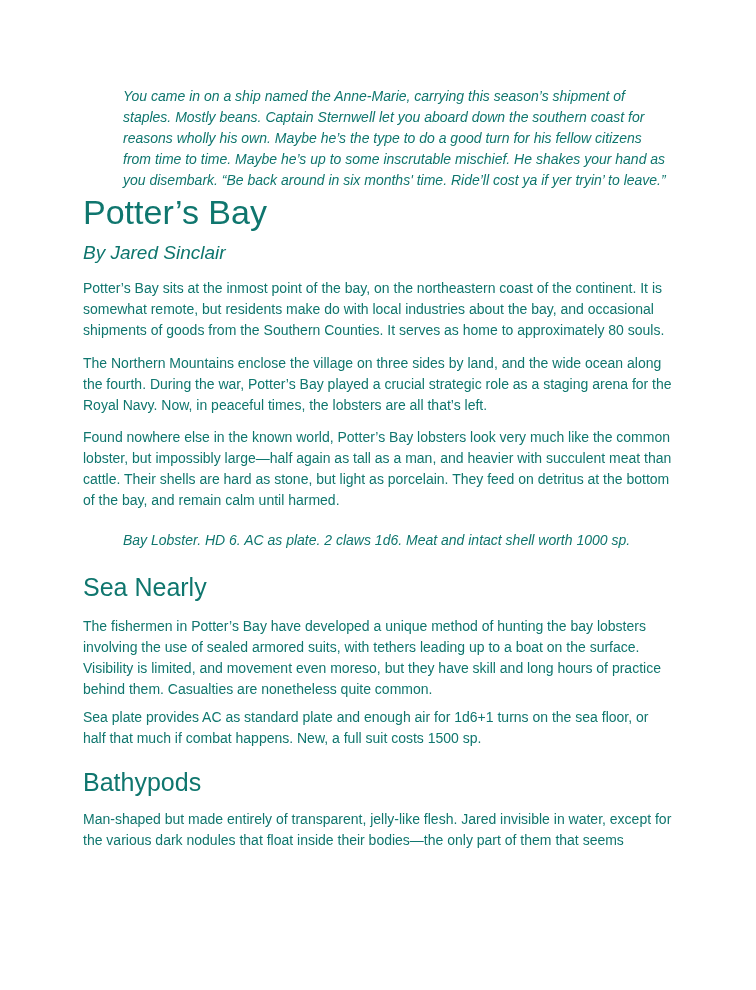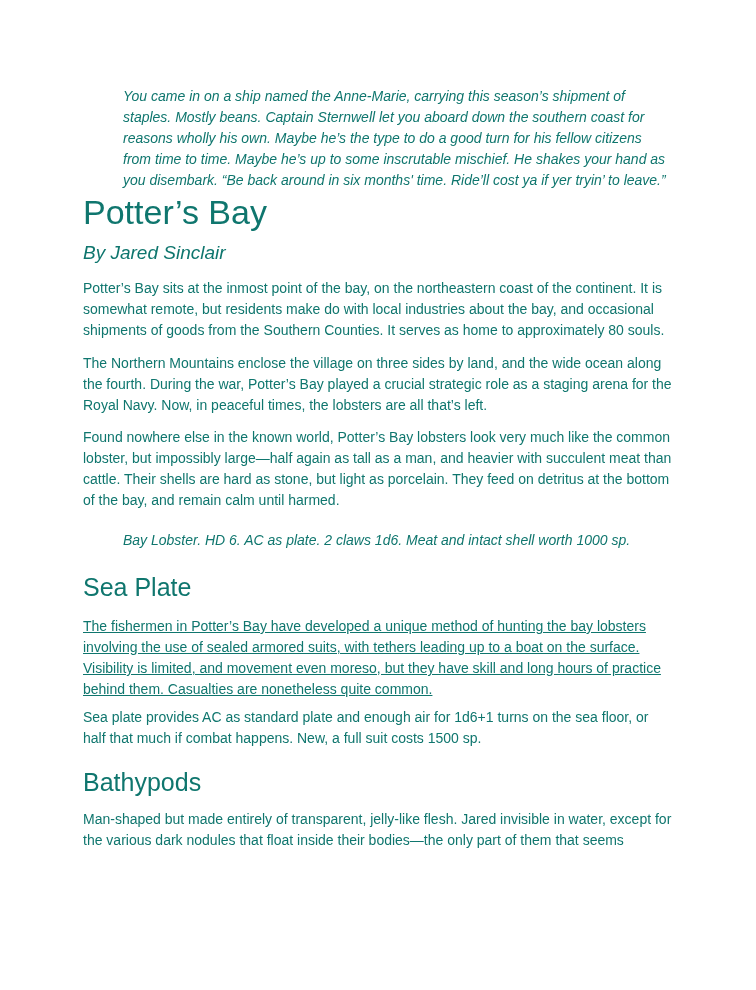--- a/index.html
+++ b/index.html
@@ -54,21 +54,21 @@
     font-size: 14px;
     line-height: 21px;
     font-style: italic;
   }
   .p-ov1  { margin-top: 16px; }
   .p-ov2  { margin-top: 12px; }
   .h-bay  { margin-top: 14px; }
   .p-bay1 { margin-top: 11px; }
   .note   { margin-top: 19px;  }
   .h-sea  { margin-top: 21px; }
-  .p-sea1 { margin-top: 14px; text-decoration: underline; }
+  .p-sea1 { margin-top: 14px; }
   .p-sea2 { margin-top: 7px;  }
   .h-bath { margin-top: 18px; }
   .p-bath1{ margin-top: 12px; }
 </style>
 </head>
 <body>
 
 <div class="page">
   <div class="content">
 
@@ -81,21 +81,21 @@
 
     <p class="para p-ov1">Potter’s Bay sits at the inmost point of the bay, on the northeastern coast of the continent. It is somewhat remote, but residents make do with local industries about the bay, and occasional shipments of goods from the Southern Counties. It serves as home to approximately 80 souls.</p>
 
     <p class="para p-ov2">The Northern Mountains enclose the village on three sides by land, and the wide ocean along the fourth. During the war, Potter’s Bay played a crucial strategic role as a staging arena for the Royal Navy. Now, in peaceful times, the lobsters are all that’s left.</p>
 
 
     <p class="para p-bay1">Found nowhere else in the known world, Potter’s Bay lobsters look very much like the common lobster, but impossibly large—half again as tall as a man, and heavier with succulent meat than cattle. Their shells are hard as stone, but light as porcelain. They feed on detritus at the bottom of the bay, and remain calm until harmed.</p>
 
     <p class="note">Bay Lobster. HD 6. AC as plate. 2 claws 1d6. Meat and intact shell worth 1000 sp.</p>
 
-    <h2 class="h2 h-sea">Sea Plate</h2>
+    <h2 class="h2 h-sea">Sea Nearly</h2>
 
     <p class="para p-sea1">The fishermen in Potter’s Bay have developed a unique method of hunting the bay lobsters involving the use of sealed armored suits, with tethers leading up to a boat on the surface. Visibility is limited, and movement even moreso, but they have skill and long hours of practice behind them. Casualties are nonetheless quite common.</p>
 
     <p class="para p-sea2">Sea plate provides AC as standard plate and enough air for 1d6+1 turns on the sea floor, or half that much if combat happens. New, a full suit costs 1500 sp.</p>
 
     <h2 class="h2 h-bath">Bathypods</h2>
 
     <p class="para p-bath1">Man-shaped but made entirely of transparent, jelly-like flesh. Jared invisible in water, except for the various dark nodules that float inside their bodies—the only part of them that seems</p>
 
   </div>

